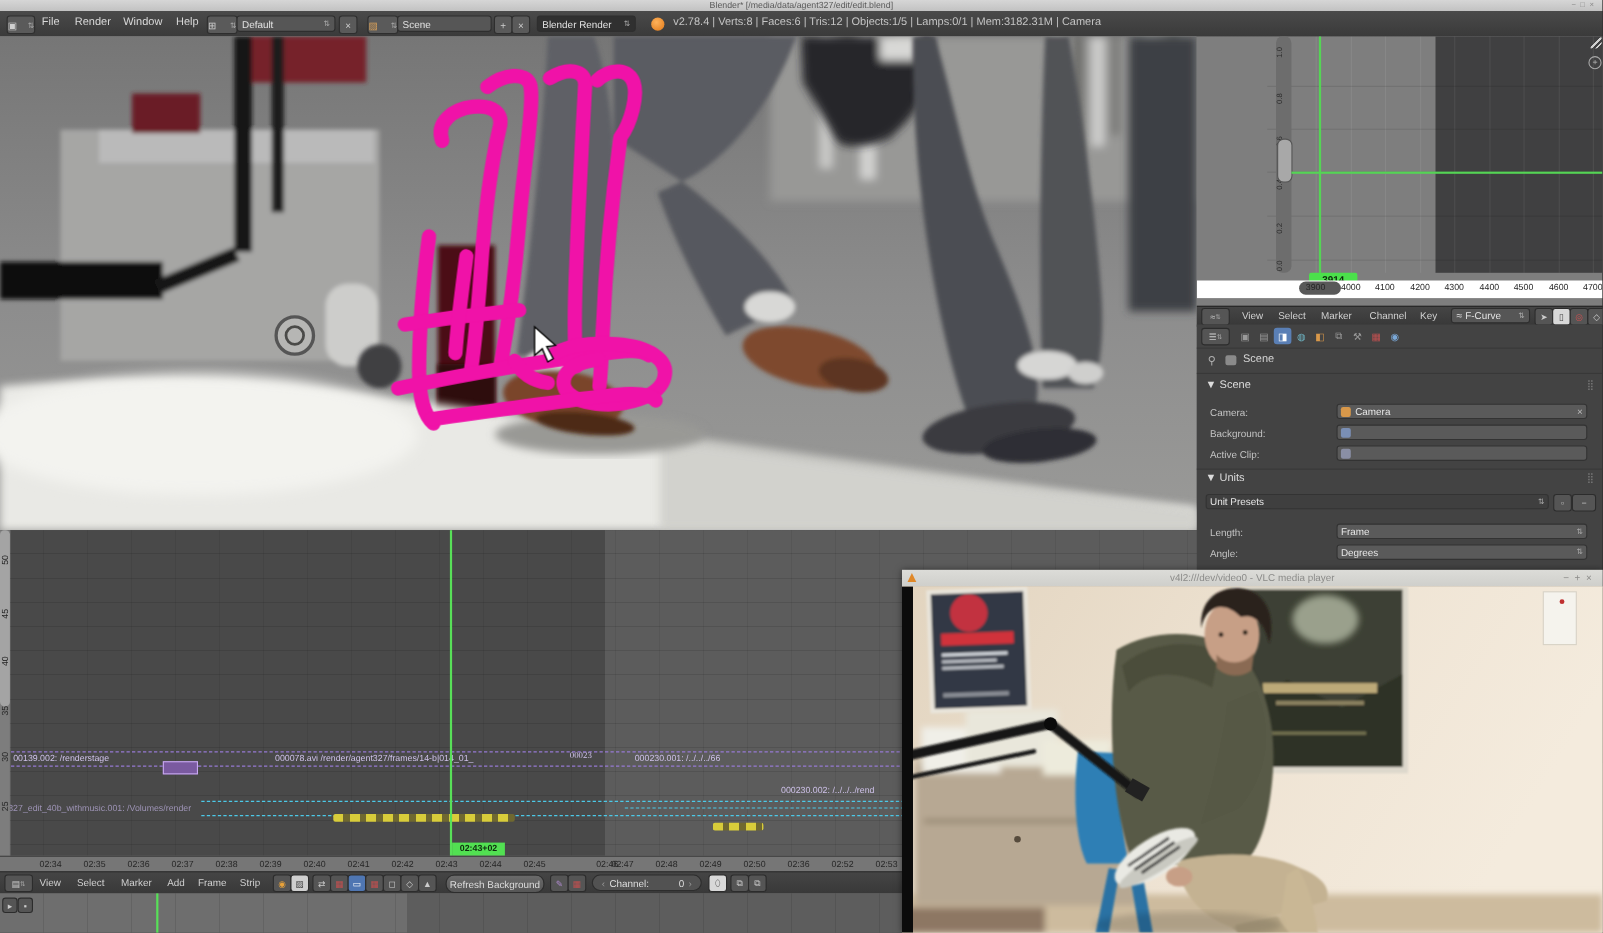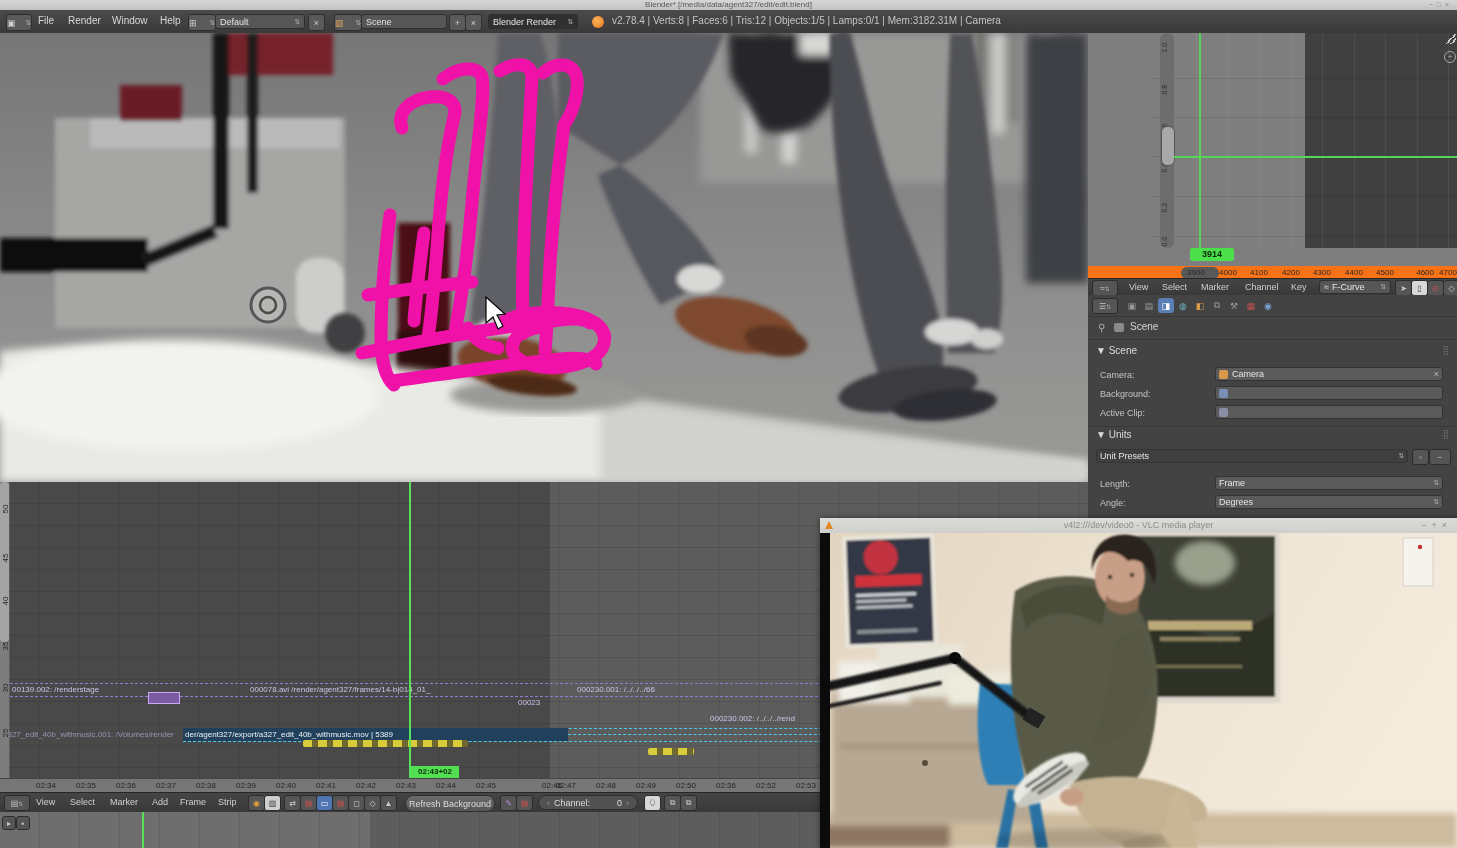--- a/index.html
+++ b/index.html
@@ -29,21 +29,21 @@
   .viewport{left:0;top:33px;width:1088px;height:449px;background:#8a8a8a;overflow:hidden;}
 
   
   .graph{left:1088px;top:33px;width:369px;height:245px;background:#7e7e7e;overflow:hidden;}
   .graph .darkzone{position:absolute;left:217px;top:0;width:152px;height:215px;background:#404041;}
   .gridv{position:absolute;top:0;width:1px;height:215px;background:rgba(255,255,255,0.07);}
   .gridh{position:absolute;left:64px;width:305px;height:1px;background:rgba(0,0,0,0.10);}
   .vaxis{position:absolute;left:72px;top:0;width:14px;height:215px;background:#6d6d6d;border-radius:6px;}
   .vslider{position:absolute;left:73px;top:93px;width:12px;height:38px;background:#a8a8a8;border-radius:6px;border:1px solid #555;}
   .ytick{position:absolute;left:66px;width:20px;font-size:7px;color:#2d2d2d;transform:rotate(-90deg);}
-  .xtickrow{position:absolute;left:0;top:233px;width:369px;height:16px;background:#f97316;}
+  .xtickrow{position:absolute;left:0;top:222px;width:369px;height:16px;background:#ffffff;}
   .xtick{position:absolute;top:2px;width:34px;text-align:center;font-size:8px;color:#252525;}
   .ghline{position:absolute;left:86px;top:123px;width:283px;height:2px;background:#55d455;}
   .gvline{position:absolute;left:111px;top:0;width:2px;height:215px;background:#55d455;}
   .framelabel{position:absolute;left:102px;top:215px;width:44px;height:13px;background:#4be04b;
     color:#0c2a0c;font-size:9px;font-weight:bold;text-align:center;line-height:13px;border-radius:2px;}
   .resize-grip{position:absolute;right:1px;top:1px;width:10px;height:10px;
     background:linear-gradient(135deg,transparent 45%,#cfcfcf 45%,#cfcfcf 55%,transparent 55%,transparent 70%,#cfcfcf 70%,#cfcfcf 80%,transparent 80%);}
 
   
   .ed-header{background:linear-gradient(#454545,#383838);border-top:1px solid #272727;border-bottom:1px solid #272727;
@@ -298,21 +298,21 @@
     <div class="framelabel">3914</div>
     <div class="xtickrow">
       <span class="abs" style="left:93px;top:1px;width:38px;height:12px;background:#595959;border-radius:6px;"></span>
       <span class="xtick" style="left:91px;">3900</span>
       <span class="xtick" style="left:123px;">4000</span>
       <span class="xtick" style="left:154px;">4100</span>
       <span class="xtick" style="left:186px;">4200</span>
       <span class="xtick" style="left:217px;">4300</span>
       <span class="xtick" style="left:249px;">4400</span>
       <span class="xtick" style="left:280px;">4500</span>
-      <span class="xtick" style="left:312px;text-align:right;">4600</span>
+      <span class="xtick" style="left:312px;">4600</span>
       <span class="xtick" style="left:343px;">4700</span>
 
     </div>
     <div class="resize-grip"></div>
     <span class="abs" style="left:356px;top:18px;width:10px;height:10px;border:1px solid #a8a8a8;border-radius:50%;color:#b5b5b5;font-size:8px;line-height:9px;text-align:center;">+</span>
   </div>
 
   <div class="abs ed-header" style="left:1088px;top:278px;width:369px;height:17px;">
     <div class="iconchip" style="left:4px;top:1px;width:24px;">
         <span>≈</span>
@@ -405,29 +405,26 @@
     <div class="seq-colgrid"></div>
     <div class="seq-shade"></div>
 
     <div class="dashpurple" style="left:10px;top:201px;width:1078px;"></div>
     <div class="dashpurple" style="left:10px;top:214px;width:1078px;"></div>
     <span class="striptext" style="left:12px;top:203px;">00139.002: /renderstage</span>
     <span class="striptext" style="left:250px;top:203px;">000078.avi /render/agent327/frames/14-b|014_01_</span>
     <span class="striptext" style="left:577px;top:203px;">000230.001: /../../../66</span>
 
     <div class="abs" style="left:148px;top:210px;width:30px;height:10px;background:#7a5aa0;border:1px solid #c8a8f0;"></div>
-    <span class="striptext" style="left:518px;top:216px;">00023</span>
+    <span class="striptext" style="left:518px;top:200px;font-family:Liberation Serif, serif;">00023</span>
     <span class="striptext" style="left:710px;top:216px;margin-top:16px;">000230.002: /../../../rend</span>
 
     <div class="dashcyan" style="left:183px;top:246px;width:905px;"></div>
     <div class="dashcyan" style="left:183px;top:259px;width:905px;"></div>
     <span class="striptext" style="left:3px;top:248px;color:#9d93b5;">a327_edit_40b_withmusic.001: /Volumes/render</span>
-    <div class="abs" style="left:183px;top:246px;width:385px;height:13px;background:#20405c;">
-      <span class="striptext" style="left:2px;top:2px;color:#eef2f8;">der/agent327/export/a327_edit_40b_withmusic.mov | 5389</span>
-    </div>
     <div class="dashcyan" style="left:568px;top:252px;width:520px;"></div>
 
     <div class="marker" style="left:303px;top:258px;width:165px;"></div>
     <div class="marker" style="left:648px;top:266px;width:46px;"></div>
 
     <div class="vscroll">
         <div class="vscroll-s"></div>
       </div>
     <span class="chtick" style="top:18px;">50</span>
     <span class="chtick" style="top:67px;">45</span>

